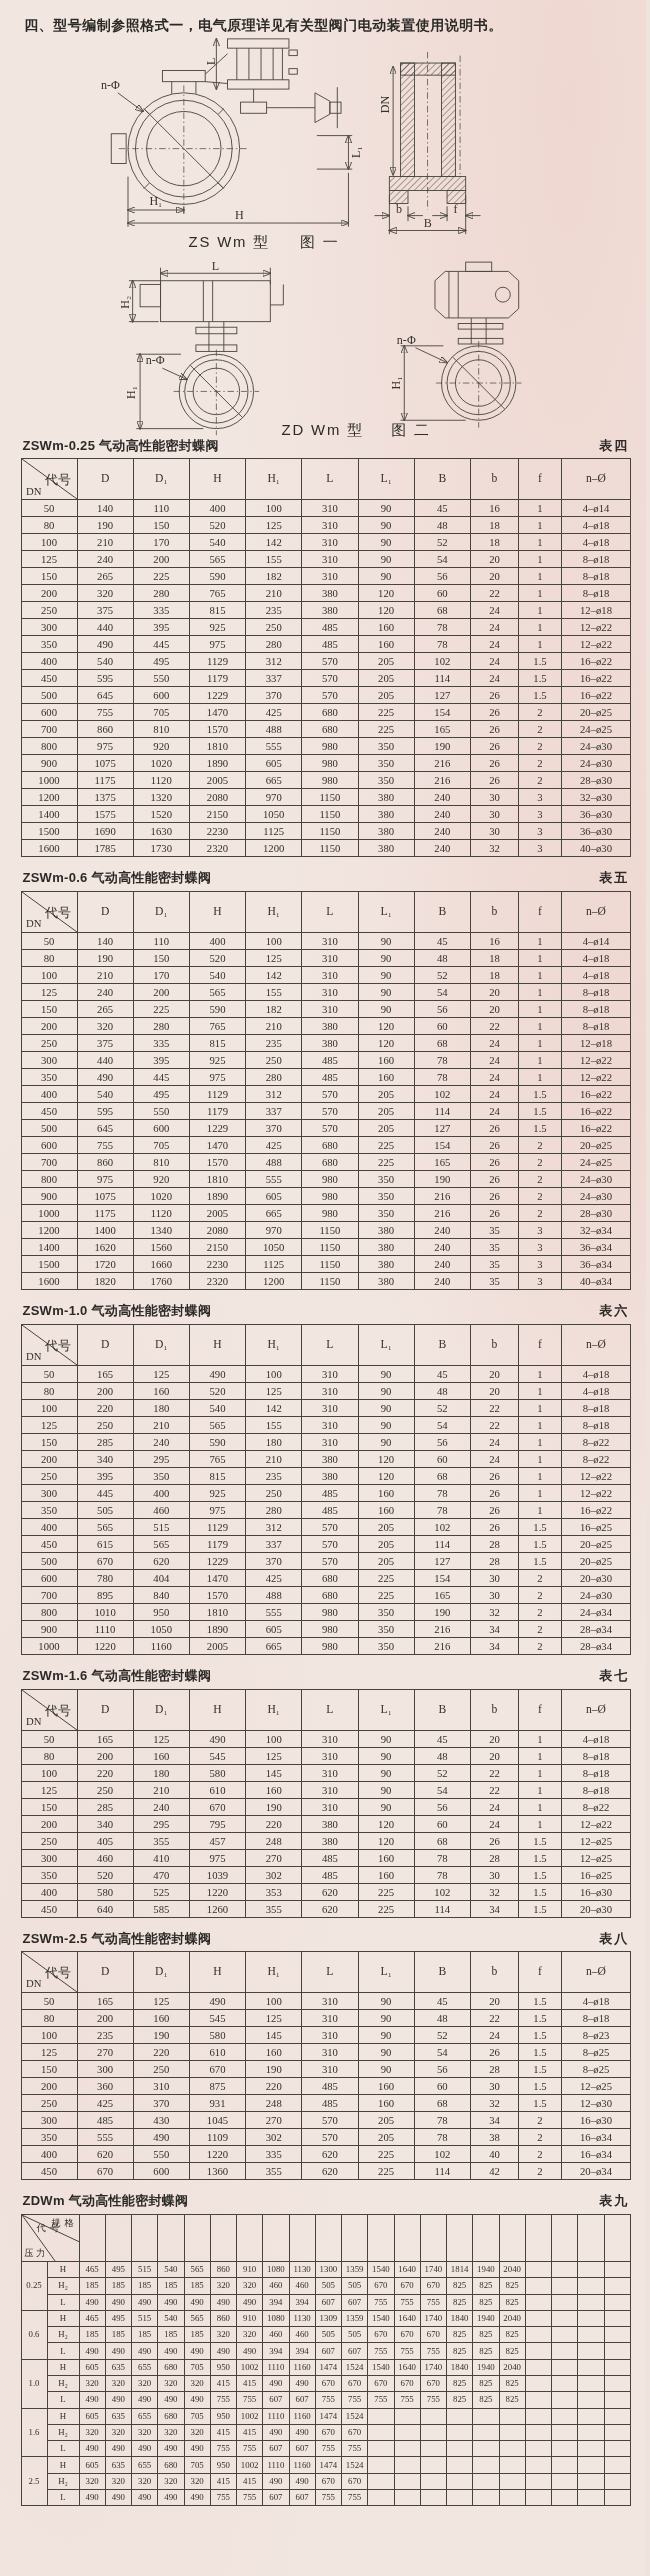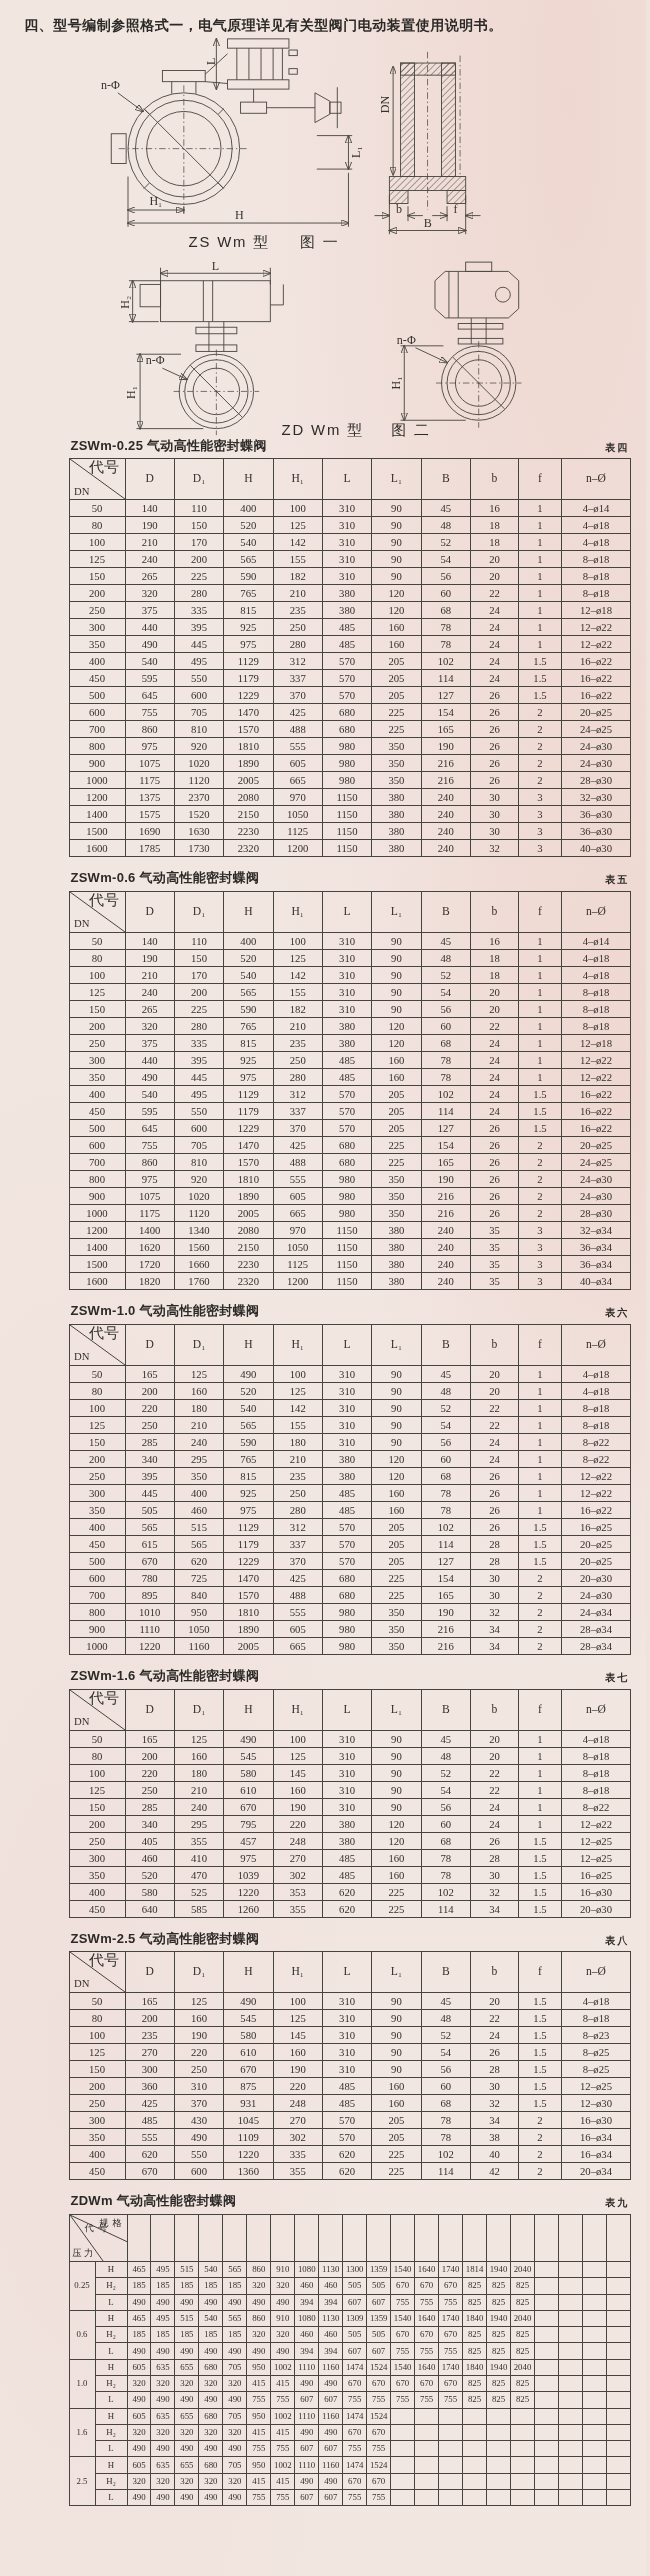--- a/index.html
+++ b/index.html
@@ -34,49 +34,49 @@
   svg.figs .dash{stroke-dasharray:7 3 1.5 3;stroke-width:.8;}
   svg.figs text{
     stroke:none;fill:#36332e;
     font-family:"Liberation Serif","DejaVu Serif",serif;
     font-size:13px;
   }
   svg.figs text.cap{
     font-family:"Liberation Sans","DejaVu Sans",sans-serif;
     font-size:16px;letter-spacing:2px;fill:#2d2b28;
   }
-  .tbl-section{margin-bottom:12px;margin-left:48px;}
+  .tbl-section{margin-bottom:12px;}
   .tbl-title-row{
     display:flex;justify-content:space-between;align-items:flex-end;
     margin:0 1.9px 3.7px 1.9px;
   }
   .tbl-title{
     font-family:"Liberation Sans","DejaVu Sans",sans-serif;
     font-weight:bold;font-size:13px;color:#2c2a27;letter-spacing:0.3px;
   }
   .tbl-tag{
     font-family:Liberation Mono, monospace;
-    font-weight:bold;font-size:10px;color:#2c2a27;letter-spacing:1.9px;
+    font-weight:bold;font-size:13px;color:#2c2a27;letter-spacing:1.9px;
   }
   table.dim{
     width:100%;border-collapse:collapse;table-layout:fixed;
     background:transparent;
   }
   table.dim th,table.dim td{
     border:0.9px solid #46443f;
     text-align:center;vertical-align:middle;
     font-size:10.7px;height:16px;padding:0;line-height:16px;
     font-weight:normal;color:#33302b;
     overflow:hidden;white-space:nowrap;
   }
   table.dim thead th{height:40px;line-height:40px;font-size:11.6px;}
   th.corner{position:relative;padding:0;}
   th.corner .diagsvg{position:absolute;left:0;top:0;width:100%;height:100%;}
   th.corner .diagsvg line{stroke:#46443f;vector-effect:non-scaling-stroke;}
-  th.corner .c-top{position:absolute;top:1px;right:5.6px;font-size:15px;line-height:15px;}
+  th.corner .c-top{position:absolute;top:13px;right:5.6px;font-size:13px;line-height:15px;}
   th.corner .c-bot{position:absolute;bottom:0.9px;left:4.6px;font-size:10.7px;line-height:15px;}
   
   table.t9{width:100%;border-collapse:collapse;table-layout:fixed;}
   table.t9 th,table.t9 td{
     border:0.9px solid #46443f;text-align:center;vertical-align:middle;
     font-size:8.8px;height:15.3px;padding:0;line-height:15px;
     font-weight:normal;color:#33302b;overflow:hidden;white-space:nowrap;
   }
   table.t9 thead th{height:46px;line-height:46px;font-size:9.8px;padding-left:40px;}
   th.corner9{position:relative;}
@@ -523,21 +523,21 @@
             <td>980</td>
             <td>350</td>
             <td>216</td>
             <td>26</td>
             <td>2</td>
             <td>28–ø30</td>
           </tr>
           <tr>
             <td>1200</td>
             <td>1375</td>
-            <td>2370</td>
+            <td>1320</td>
             <td>2080</td>
             <td>970</td>
             <td>1150</td>
             <td>380</td>
             <td>240</td>
             <td>30</td>
             <td>3</td>
             <td>32–ø30</td>
           </tr>
           <tr>
@@ -1094,21 +1094,21 @@
             <td>570</td>
             <td>205</td>
             <td>127</td>
             <td>28</td>
             <td>1.5</td>
             <td>20–ø25</td>
           </tr>
           <tr>
             <td>600</td>
             <td>780</td>
-            <td>725</td>
+            <td>404</td>
             <td>1470</td>
             <td>425</td>
             <td>680</td>
             <td>225</td>
             <td>154</td>
             <td>30</td>
             <td>2</td>
             <td>20–ø30</td>
           </tr>
           <tr>

